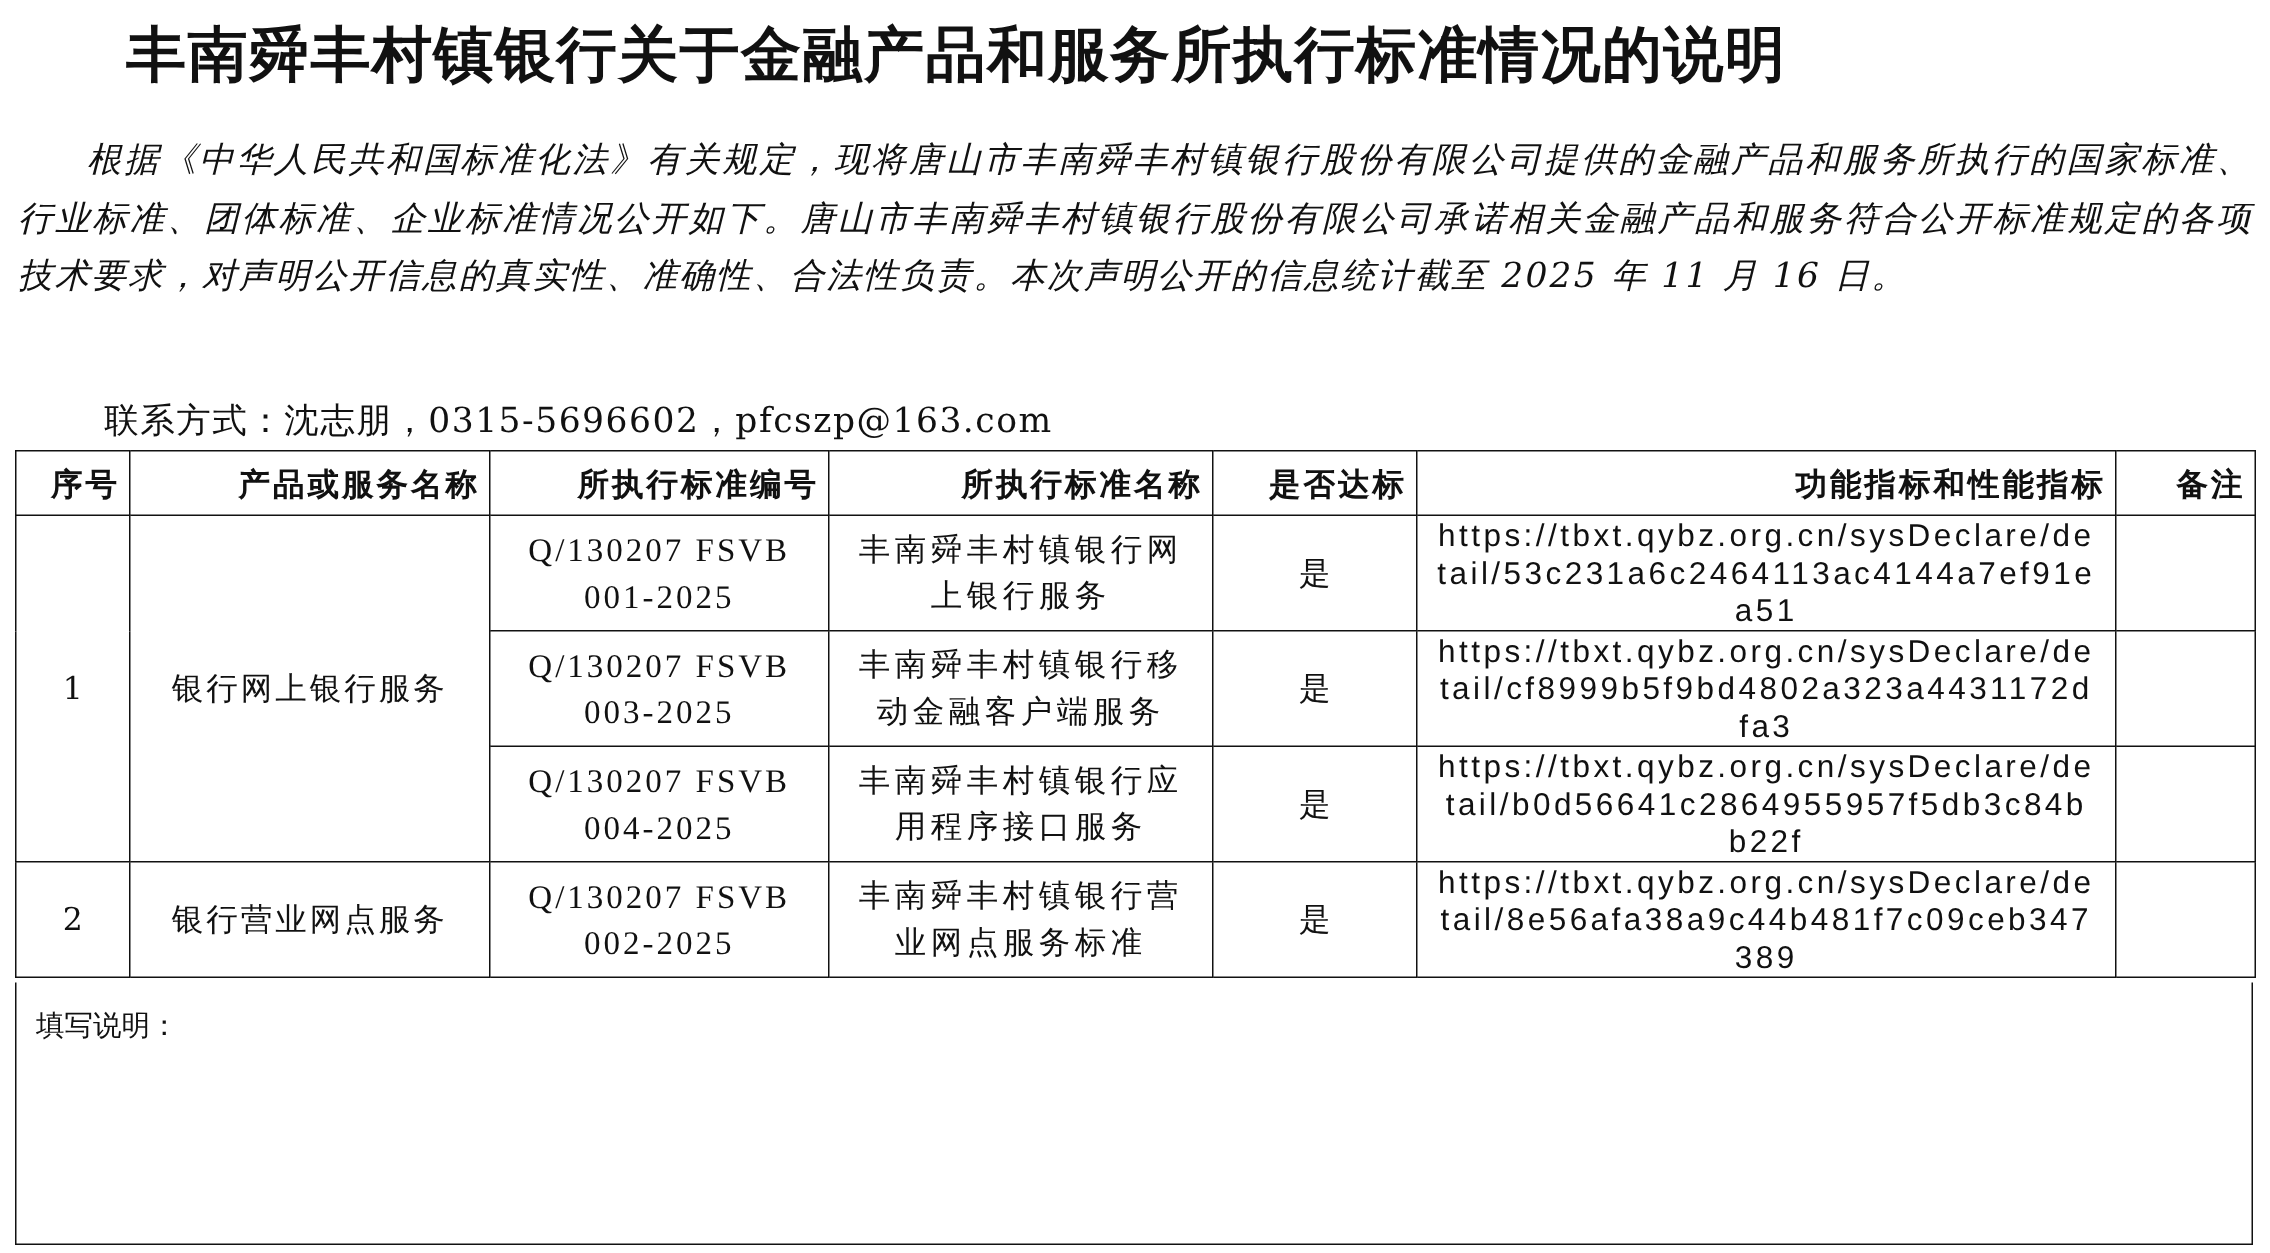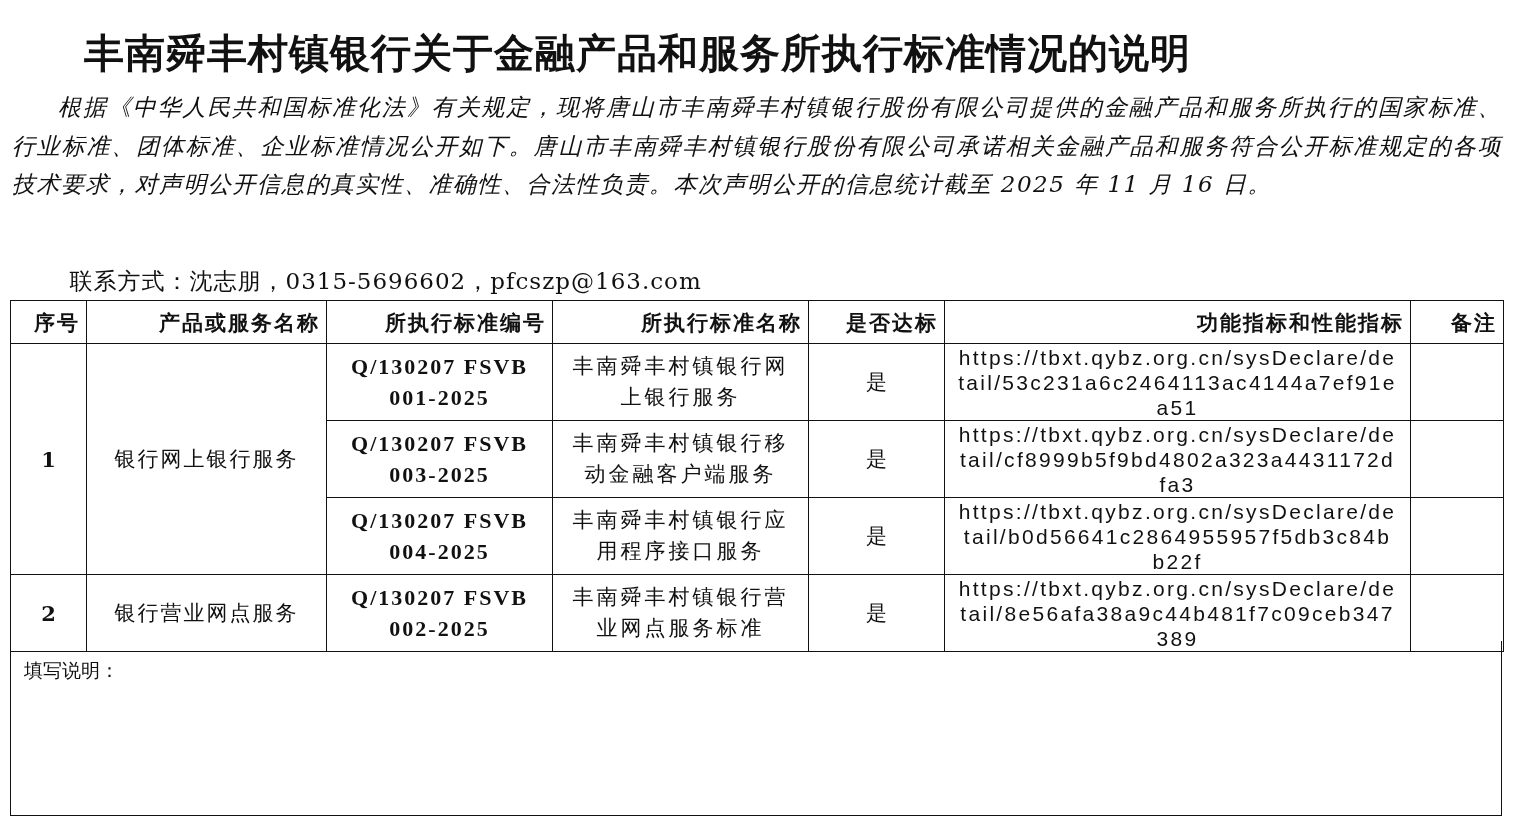--- a/index.html
+++ b/index.html
@@ -2,21 +2,21 @@
 <html><head>
 <meta charset="utf-8">
 <style>
   html, body { margin: 0; padding: 0; background: #ffffff; }
   body {
     width: 1513px; height: 835px; overflow: hidden; position: relative;
     color: #111;
     font-family: "DejaVu Serif", "Liberation Serif", serif;
   }
   .title {
-    position: absolute; left: 0; top: 24px; width: 1275px; text-align: center;
+    position: absolute; left: 0; top: 8px; width: 1275px; text-align: center;
     font-size: 40px; font-weight: bold; letter-spacing: 1px; line-height: 58px;
     font-family: "DejaVu Serif", "Liberation Serif", serif;
   }
   .intro {
     position: absolute; left: 12px; top: 88px; width: 1490px;
     font-size: 23px; line-height: 38.5px; letter-spacing: 1.5px;
     text-align: justify;
     font-family: "DejaVu Serif", "Liberation Serif", serif;
   }
   .intro p { margin: 0; text-indent: 2em; font-style: italic; }
@@ -27,30 +27,30 @@
   table.std {
     position: absolute; left: 10px; top: 300px; width: 1493px;
     border-collapse: collapse; table-layout: fixed;
     font-size: 21px;
   }
   table.std th, table.std td {
     border: 1.5px solid #111; text-align: center; vertical-align: middle;
     padding: 0 6px; line-height: 31px;
   }
   table.std th { font-weight: bold; height: 42px; letter-spacing: 2px; text-align: right; }
-  table.std td.cell { height: 76px; font-weight: bold; }
+  table.std td.cell { height: 76px; }
   table.std td.code { letter-spacing: 2px; font-family: "Liberation Serif", "DejaVu Serif", serif; font-size: 22px; }
   table.std td.url {
     font-family: Liberation Sans, sans-serif; font-size: 21px;
     letter-spacing: 2.3px; line-height: 25px; word-break: break-all; padding: 0 12px;
   }
   table.std td.name { letter-spacing: 3px; padding: 0 14px; text-align: center; }
   table.std td.product { letter-spacing: 2px; }
   .notes {
-    position: absolute; left: 10px; top: 641px; width: 1465px; height: 166px;
+    position: absolute; left: 10px; top: 655px; width: 1465px; height: 166px;
     border: 1.5px solid #111; border-top: none; padding: 8px 12px 0 13px;
     font-size: 19px; line-height: 42px;
   }
   .notes p { margin: 0; }
 </style>
 </head>
 <body>
 
 <div class="title">丰南舜丰村镇银行关于金融产品和服务所执行标准情况的说明</div>
 

